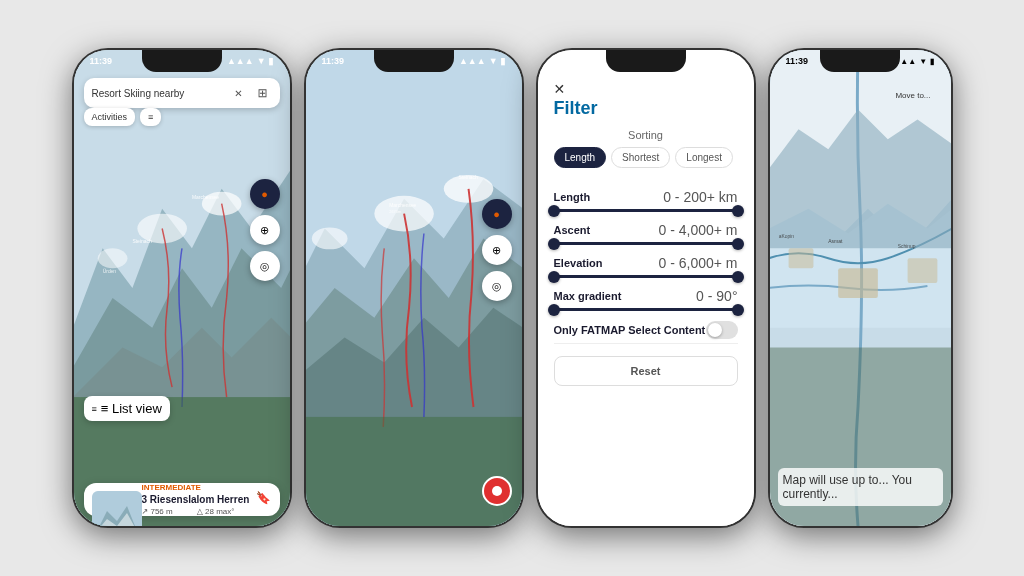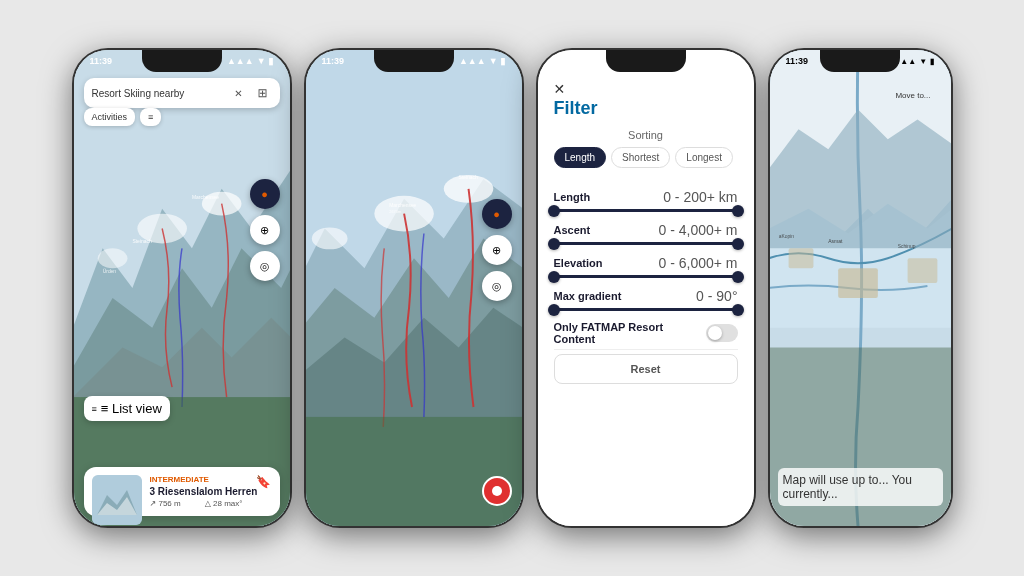--- a/index.html
+++ b/index.html
@@ -180,21 +180,21 @@
     }
 
     
     .bottom-card {
       position: absolute;
       bottom: 10px;
       left: 10px;
       right: 10px;
       background: #fff;
       border-radius: 12px;
-      padding: 8px;
+      padding: 0;
       z-index: 20;
       box-shadow: 0 2px 10px rgba(0,0,0,0.2);
     }
 
     .list-view-btn {
       position: absolute;
       bottom: 105px;
       left: 10px;
       background: #fff;
       border-radius: 8px;
@@ -394,21 +394,21 @@
     .toggle-desc {
       font-size: 9px;
       color: #888;
       line-height: 1.3;
       margin-bottom: 8px;
     }
 
     .filter-footer {
       display: flex;
       gap: 10px;
-      padding: 4px 0;
+      padding: 12px 0;
       border-top: 1px solid #eee;
     }
 
     .btn-reset {
       flex: 1;
       padding: 8px;
       border-radius: 8px;
       background: #fff;
       border: 1px solid #ddd;
       font-size: 11px;
@@ -679,21 +679,21 @@
             <span class="filter-row-value">0 - 90°</span>
           </div>
           <div class="slider-track">
             <div class="slider-fill"></div>
             <div class="slider-thumb-left"></div>
             <div class="slider-thumb"></div>
           </div>
         </div>
 
         <div class="toggle-row">
-          <span class="toggle-label">Only FATMAP Resort Content</span>
+          <span class="toggle-label">Only FATMAP Select Content</span>
           <div class="toggle">
             <div class="toggle-knob"></div>
           </div>
         </div>
 
         <div class="filter-footer">
           <div class="btn-reset">Reset</div>
         </div>
       </div>
     </div>

